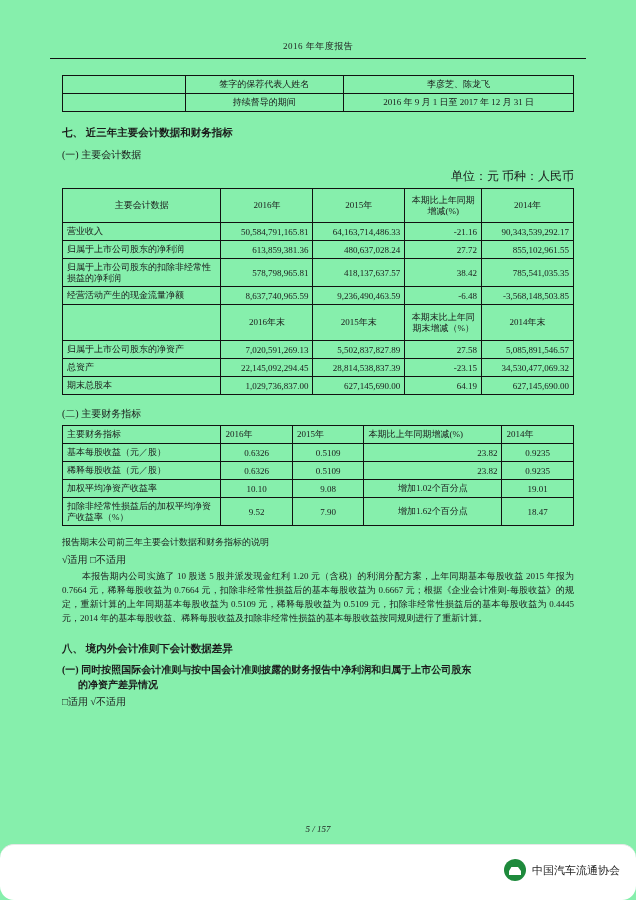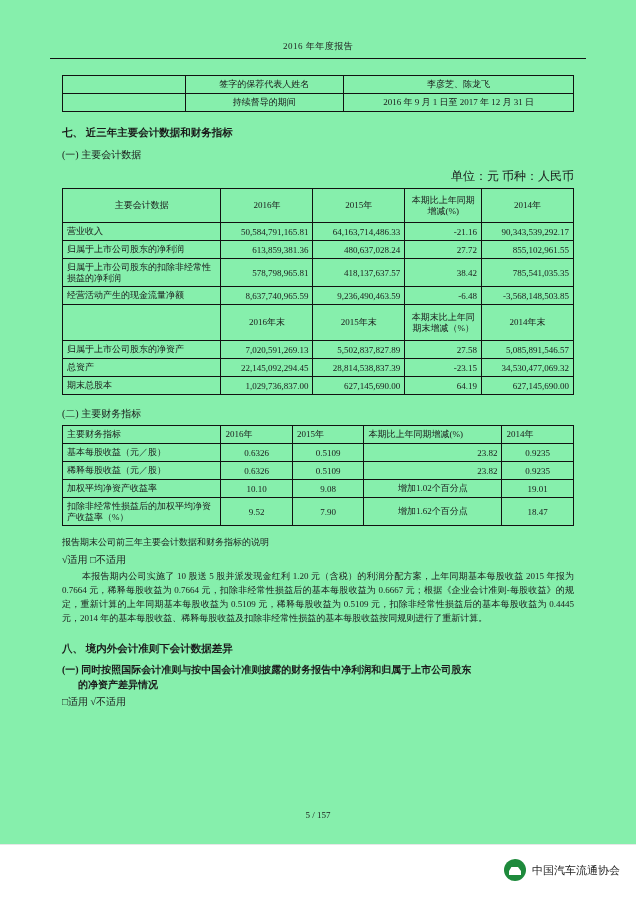--- a/index.html
+++ b/index.html
@@ -87,31 +87,33 @@
   .sect2 { margin-top: 16px; }
   .sub-h2 {
     font-size: 10px;
     font-weight: bold;
     margin-top: 6px;
     line-height: 1.5;
   }
   .sub-h2 .indent2 { display: block; padding-left: 16px; }
   .pagenum {
     position: absolute;
-    bottom: 80px;
+    bottom: 66px;
     width: 100%;
     text-align: center;
     font-size: 9px;
+    font-style: italic;
   }
   .footer-bar {
     position: absolute;
     left: 0; bottom: 0;
     width: 636px; height: 56px;
     background: #ffffff;
     border-top: 1px solid #e7e7e7;
+    border-radius: 14px;
   }
   .footer-logo {
     position: absolute;
     right: 16px; top: 14px;
     display: flex; align-items: center; gap: 6px;
   }
   .logo-circle {
     width: 22px; height: 22px; border-radius: 50%;
     background: #1e8a3c; position: relative;
     display: inline-block;

